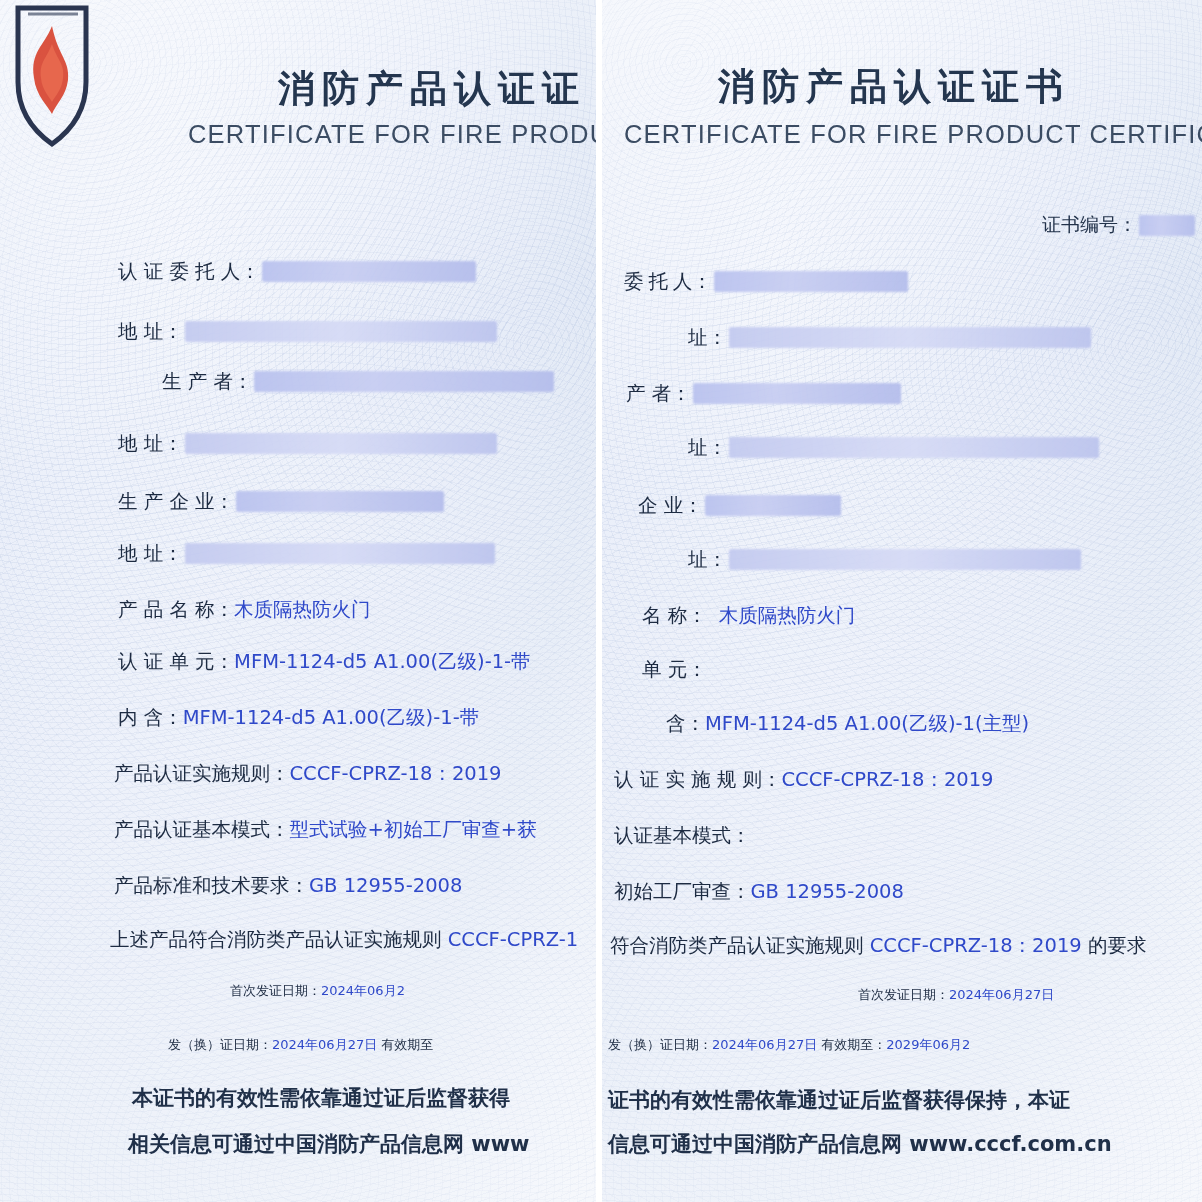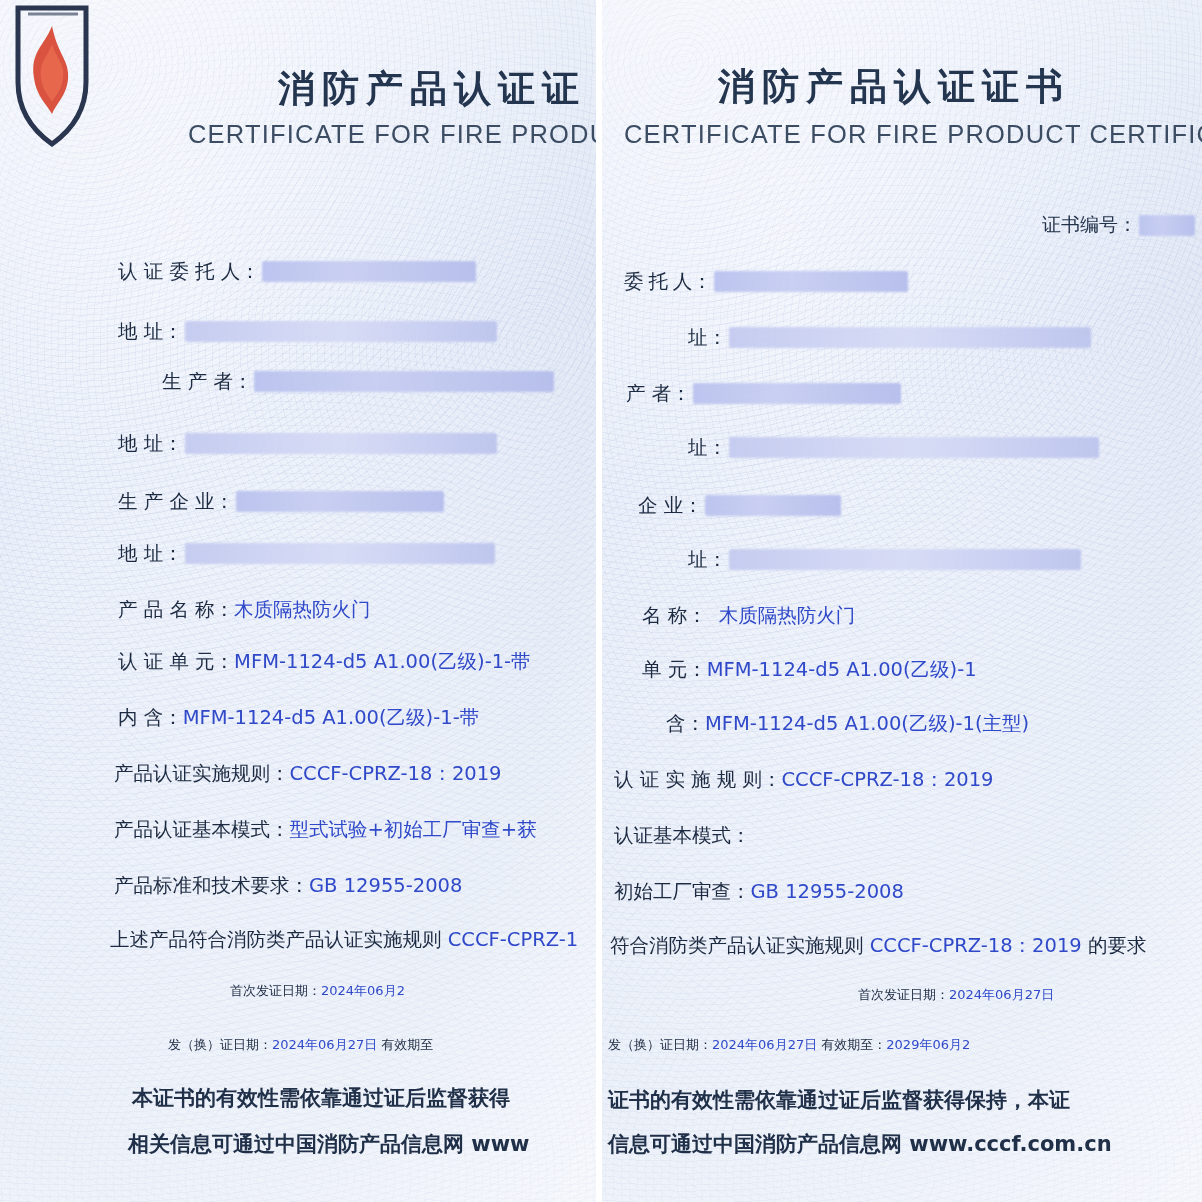--- a/index.html
+++ b/index.html
@@ -302,21 +302,20 @@
         <span class="redact soft" style="width:352px; margin-left:2px;"></span>
       </div>
 
       <div class="row" style="left:40px; top:602px;gap:12px;">
         <span class="lbl">名   称：</span>
         <span class="val cn">木质隔热防火门</span>
       </div>
 
       <div class="row" style="left:40px; top:656px;">
         <span class="lbl">单   元：</span>
-        <span class="val">MFM-1124-d5 A1.00(乙级)-1</span>
       </div>
 
       <div class="row" style="left:64px; top:710px;">
         <span class="lbl">含：</span>
         <span class="val">MFM-1124-d5 A1.00(乙级)-1(主型)</span>
       </div>
 
       <div class="row" style="left:12px; top:766px;">
         <span class="lbl">认 证 实 施 规 则：</span>
         <span class="val">CCCF-CPRZ-18：2019</span>

